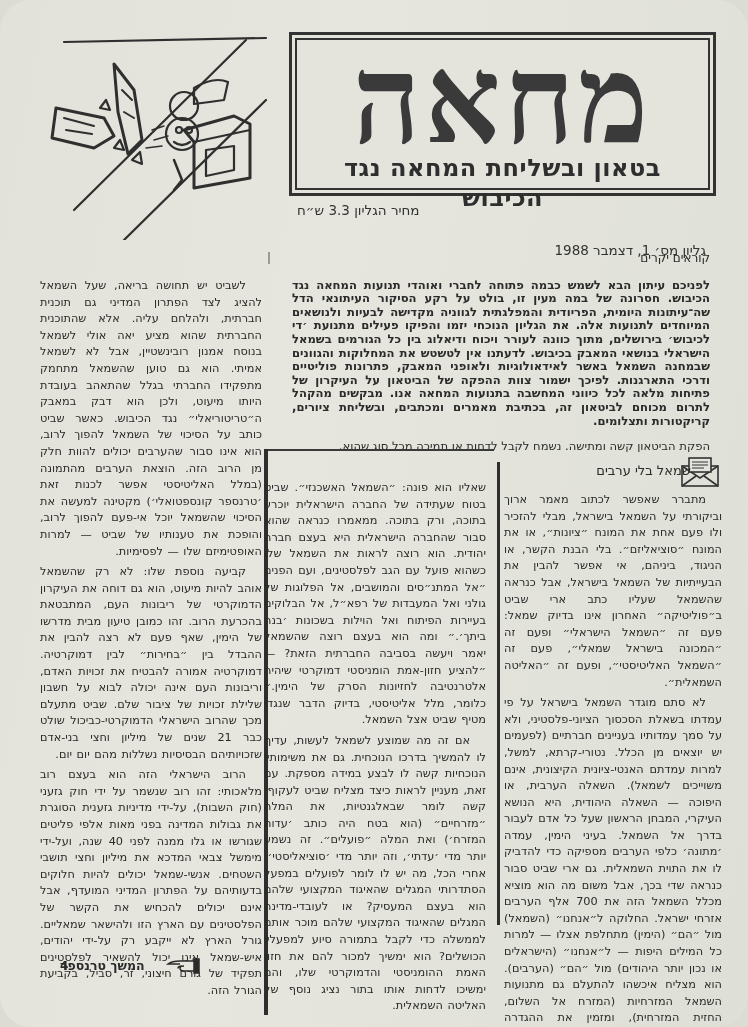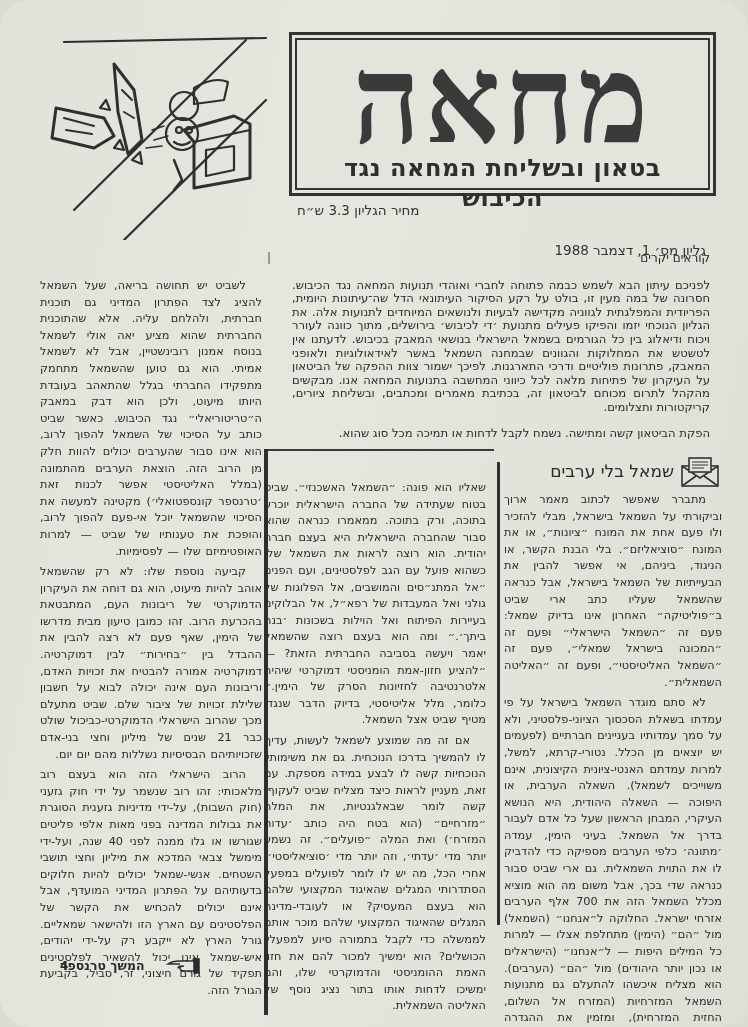--- a/index.html
+++ b/index.html
@@ -51,21 +51,21 @@
       position: absolute; left: 34px; top: 30px; width: 240px; height: 210px;
     }
 
     
     .editorial {
       position: absolute; left: 292px; top: 252px; width: 418px;
       direction: rtl; font-size: 11.6px; line-height: 13.6px; color: #2b2b2b;
       text-align: justify;
     }
     .editorial .greeting { margin-bottom: 13px; font-size: 12px; }
-    .editorial .body { margin: 0; }
+    .editorial .body { margin: 0; font-weight: bold; }
     .editorial .footer-note { margin-top: 12px; }
 
     
     .col {
       position: absolute; direction: rtl; text-align: justify;
       font-size: 11.3px; line-height: 16.6px; color: #2a2a2a;
       word-spacing: 1px;
     }
     .col p { margin: 0; text-indent: 16px; }
     .col p.noindent { text-indent: 0; }
@@ -76,22 +76,22 @@
     .col-left { left: 40px; top: 278px; width: 222px; }
 
     .rule-v { position: absolute; background: #2e2e2e; }
     .rule-h { position: absolute; background: #3a3a3a; }
 
     .headline-box {
       position: absolute; left: 504px; top: 456px; width: 218px; height: 32px;
       direction: rtl;
     }
     .headline {
-      position: absolute; right: 48px; top: 2px;
-      font-size: 17px; line-height: 26px; color: #2a2a2a;
+      position: absolute; right: 31px; top: 2px;
+      font-size: 13px; line-height: 26px; color: #2a2a2a;
     }
     .envelope-icon { position: absolute; right: 2px; top: 0px; width: 40px; height: 32px; }
 
     .continued {
       position: absolute; left: 56px; top: 956px; width: 210px; height: 20px;
       direction: rtl; font-size: 12.5px; font-weight: bold; color: #2a2a2a;
     }
     .continued .label { position: absolute; left: 4px; top: 2px; }
     .continued .hand-icon { position: absolute; left: 110px; top: 0px; width: 34px; height: 20px; }
     .continued .arrow-glyph { position: absolute; left: 0; top: 1px; font-size: 12px; }

